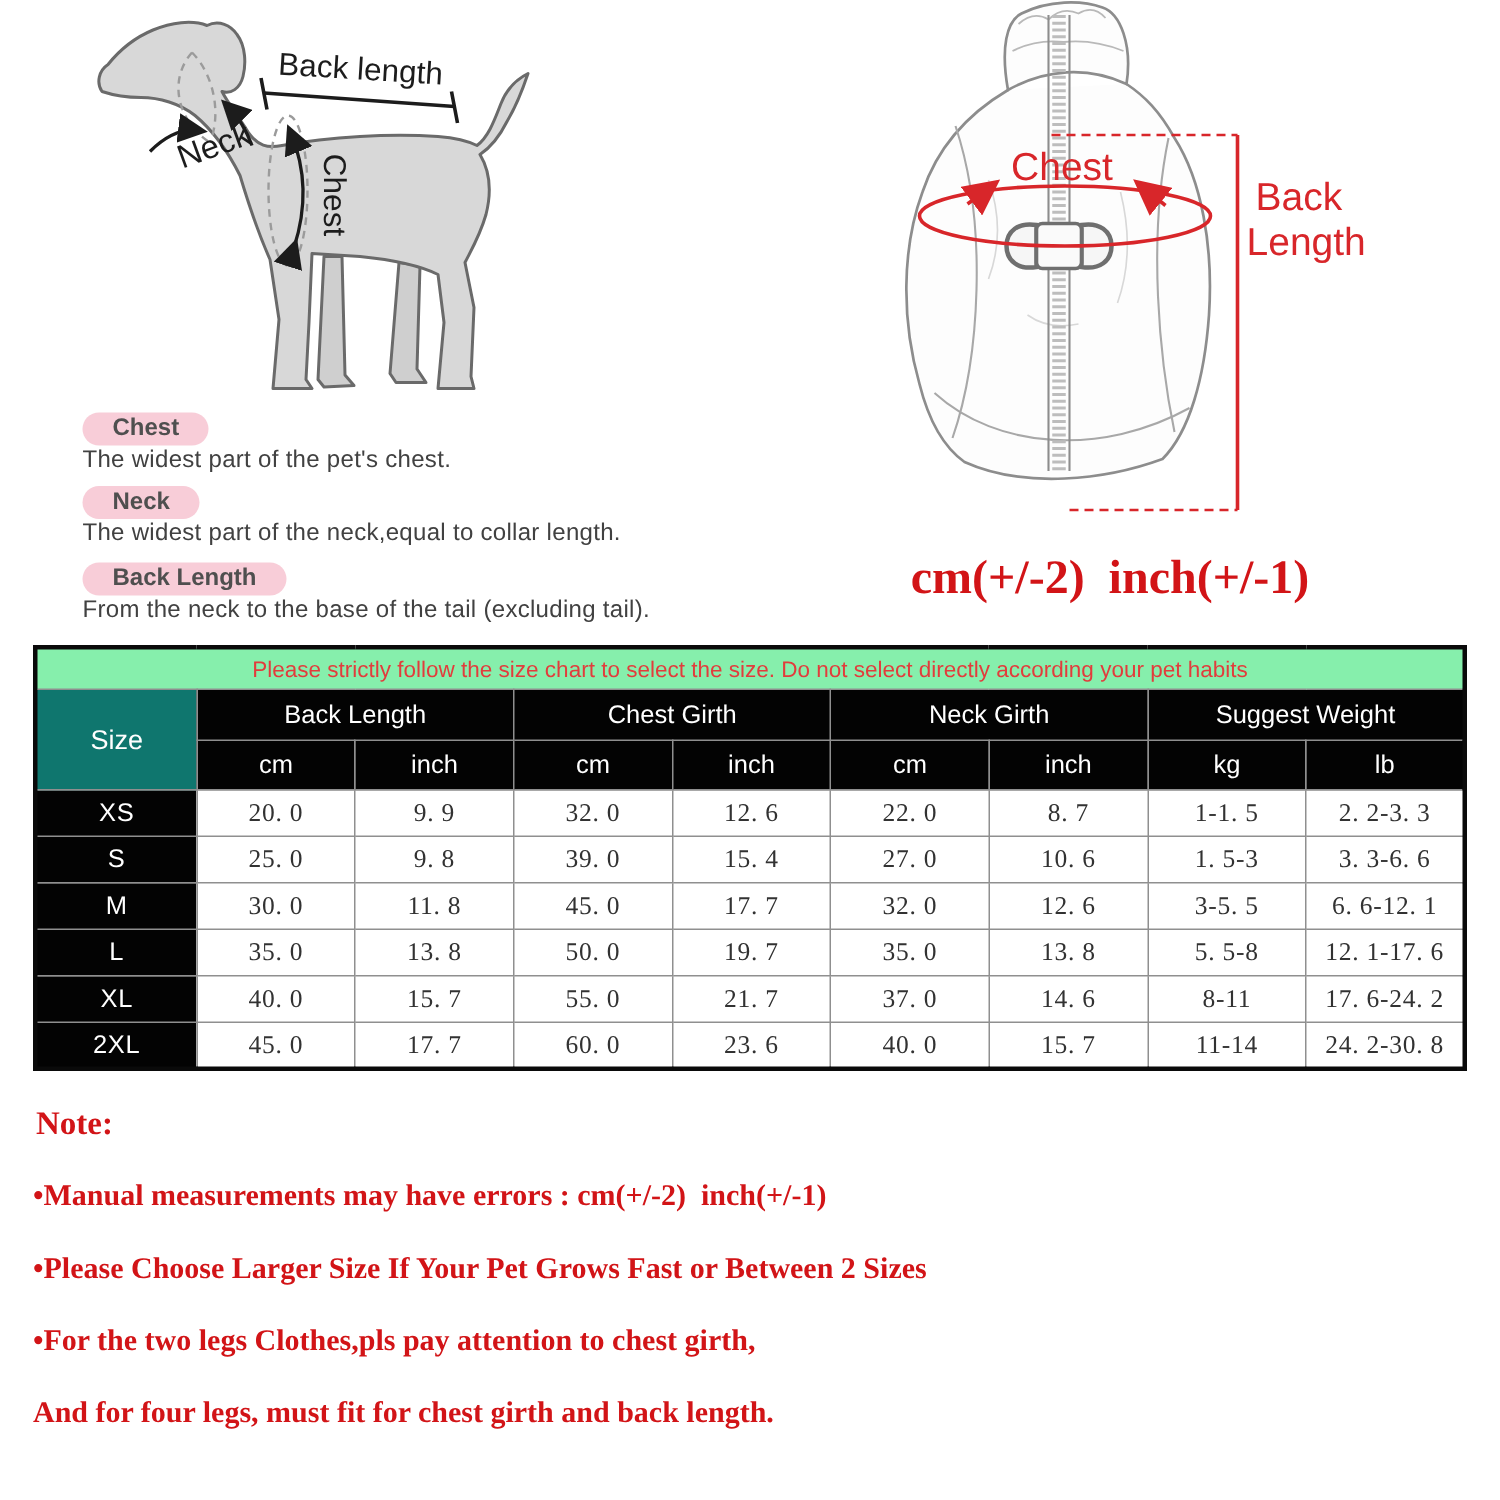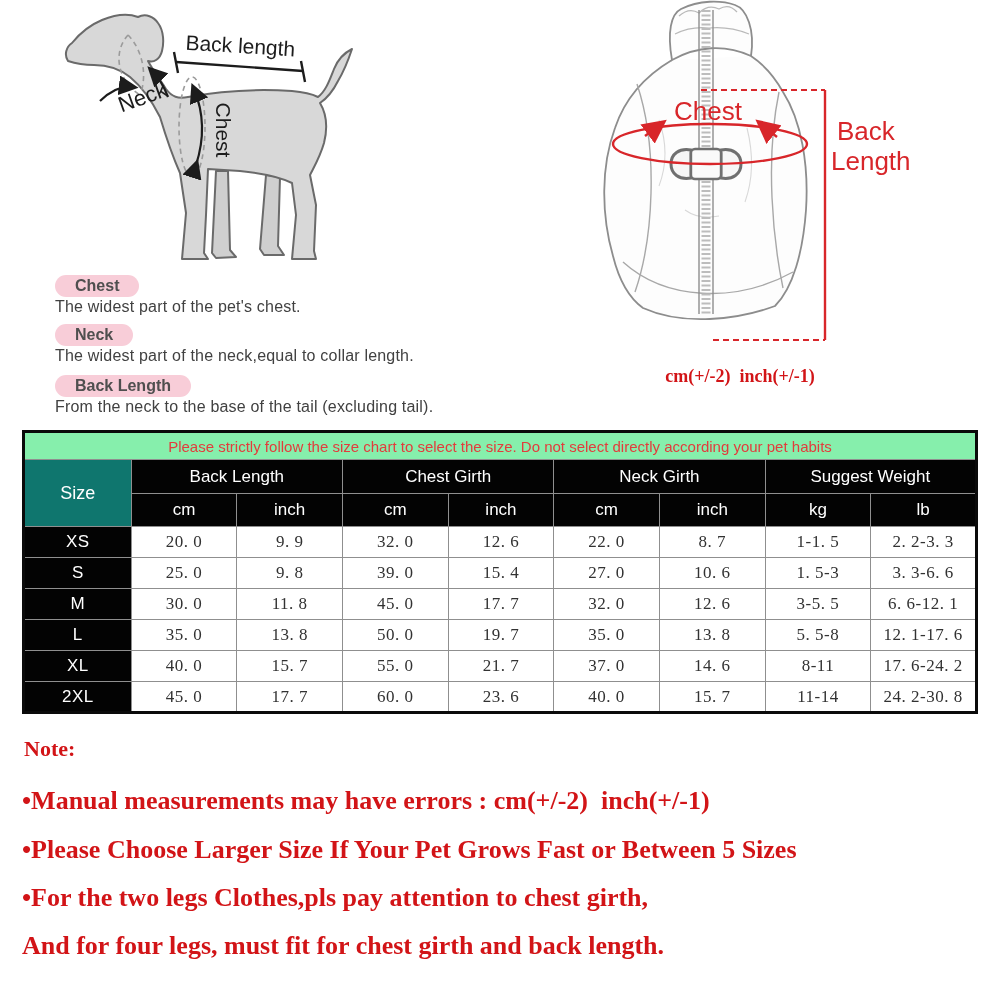--- a/index.html
+++ b/index.html
@@ -24,25 +24,25 @@
   .grp-row th{height:33px;}
   .sub-row th{height:32px;margin-left:14px;}
   .data-row{height:31px;}
   .data-row td{background:#fff;color:#323232;font-family:"Liberation Serif",serif;
         font-size:17px;letter-spacing:.5px;}
   .data-row td.size-cell{background:#030303;color:#fff;font-family:"Liberation Sans",sans-serif;
         font-size:17px;letter-spacing:.5px;}
 
   
   .tolerance{position:absolute;left:585px;top:366px;width:310px;text-align:center;
-        color:#d21417;font-family:"Liberation Serif",serif;font-weight:bold;font-size:18px;white-space:pre;}
+        color:#d21417;font-family:"Liberation Serif",serif;font-weight:bold;font-size:32px;white-space:pre;}
   .note-title{position:absolute;left:24px;top:736px;color:#d21417;
         font-family:"Liberation Serif",serif;font-weight:bold;font-size:22px;}
   .note-line{position:absolute;left:22px;color:#d21417;font-family:"Liberation Serif",serif;
-        font-weight:bold;font-size:26px;white-space:pre;}
+        font-weight:bold;font-size:20px;white-space:pre;}
 </style>
 </head>
 <body>
 
 <div class="canvas">
 
   <svg style="position:absolute;left:30px;top:5px;" width="340" height="270" viewBox="0 0 340 270">
     <defs>
       <marker id="ahb" markerWidth="9" markerHeight="9" refX="6" refY="4.5" orient="auto">
         <path d="M0 0 L9 4.5 L0 9 Z" fill="#1c1c1c"></path>
@@ -236,17 +236,17 @@
       <td>40. 0</td>
       <td>15. 7</td>
       <td>11-14</td>
       <td>24. 2-30. 8</td>
     </tr>
   </tbody>
     </table>
 
   <div class="note-title">Note:</div>
   <div class="note-line" style="top:786px;">•Manual measurements may have errors : cm(+/-2)  inch(+/-1)</div>
-  <div class="note-line" style="top:835px;">•Please Choose Larger Size If Your Pet Grows Fast or Between 5 Sizes</div>
+  <div class="note-line" style="top:835px;">•Please Choose Larger Size If Your Pet Grows Fast or Between 2 Sizes</div>
   <div class="note-line" style="top:883px;">•For the two legs Clothes,pls pay attention to chest girth,</div>
   <div class="note-line" style="top:931px;">And for four legs, must fit for chest girth and back length.</div>
 
 </div>
 
 </body></html>

